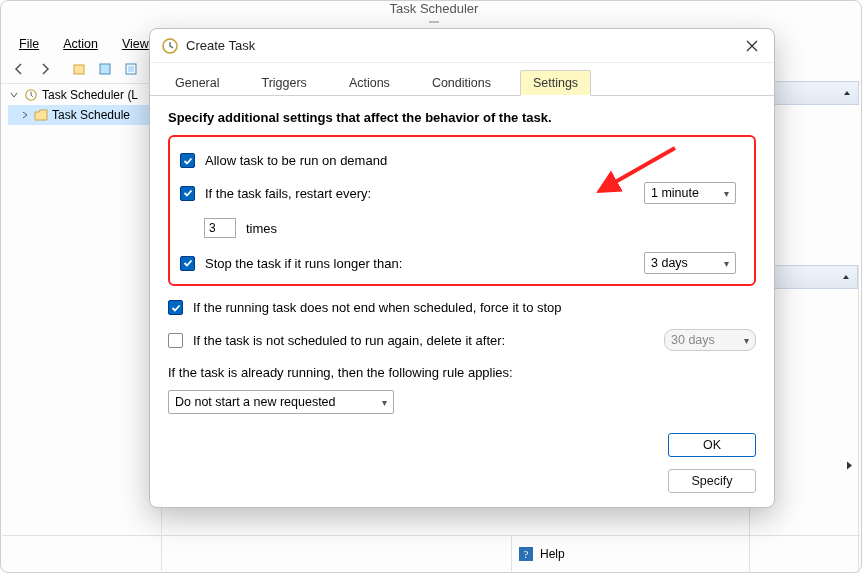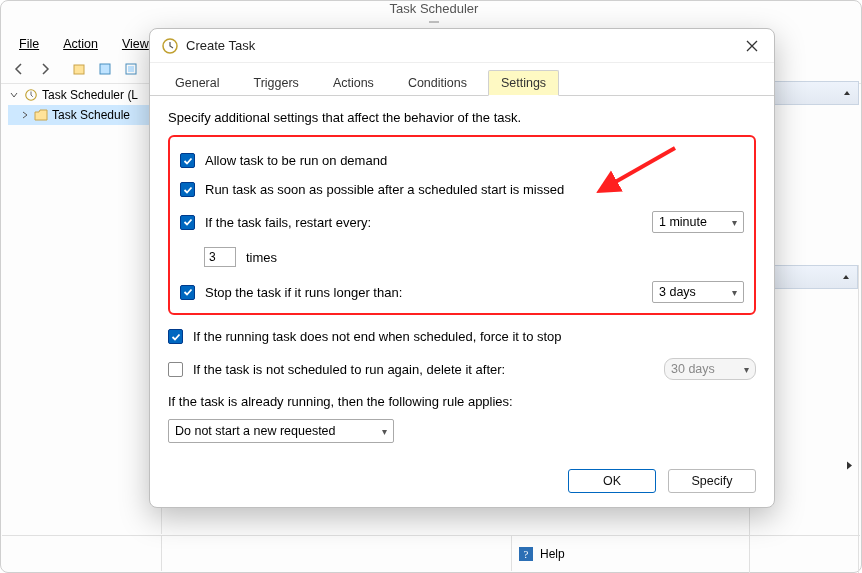--- a/index.html
+++ b/index.html
@@ -154,46 +154,46 @@
   .dialog-titlebar .title { flex:1; font-size:13px; color:#222; }
   .close-x {
     width: 28px; height:24px;
     display:flex; align-items:center; justify-content:center;
     color:#333;
   }
   .tabs {
     display:flex;
     padding: 6px 12px 0 12px;
     border-bottom: 1px solid #d0d0d0;
-    gap: 8px;
+    gap: 16px;
   }
   .tab {
     padding: 5px 12px;
     font-size: 12.5px;
     color:#333;
     border: 1px solid transparent;
     border-bottom:none;
     position:relative;
     top:1px;
   }
   .tab.active {
     border-color:#d0d0d0;
     border-bottom: 1px solid #fff;
     background:#fef9c3;
     border-radius: 2px 2px 0 0;
   }
   .dialog-body {
     padding: 10px 18px;
     font-size: 13px;
   }
-  .description { margin: 4px 0 10px 0; }
+  .description { margin: 4px 0 10px 0; font-weight: bold; }
   .highlight-box {
     border: 2px solid #ff2020;
     border-radius: 6px;
-    padding: 10px 10px 6px 10px;
+    padding: 10px 18px 6px 10px;
     position: relative;
   }
   .row {
     display:flex;
     align-items:center;
     margin: 6px 0 14px 0;
     gap: 10px;
   }
   .checkbox {
     width: 15px; height: 15px;
@@ -216,21 +216,21 @@
     width: 32px; height:20px;
     border:1px solid #aaa;
     text-align:left;
     padding-left:4px;
     font-size:12px;
   }
   .indented { margin-left: 24px; }
   .footer {
     position:absolute;
     bottom: 14px; right: 18px;
-    display:flex; gap: 12px;
+    display:flex; gap: 12px; flex-direction: column;
   }
   .btn {
     width: 88px; height: 24px;
     border: 1px solid #0067c0;
     background:#fff;
     border-radius: 3px;
     font-size:12.5px;
     color:#111;
     display:flex; align-items:center; justify-content:center;
   }
@@ -404,28 +404,20 @@
 
       <div class="row">
         <span class="checkbox">
           <svg class="checkmark" viewBox="0 0 10 10">
               <path d="M1.5 5 L4 7.5 L8.5 2.5" stroke="#fff" stroke-width="1.8" fill="none"></path>
             </svg>
         </span>
         <span class="label">Allow task to be run on demand</span>
       </div>
 
-      <div class="row">
-        <span class="checkbox">
-          <svg class="checkmark" viewBox="0 0 10 10">
-              <path d="M1.5 5 L4 7.5 L8.5 2.5" stroke="#fff" stroke-width="1.8" fill="none"></path>
-            </svg>
-        </span>
-        <span class="label">Run task as soon as possible after a scheduled start is missed</span>
-      </div>
 
       <div class="row">
         <span class="checkbox">
           <svg class="checkmark" viewBox="0 0 10 10">
               <path d="M1.5 5 L4 7.5 L8.5 2.5" stroke="#fff" stroke-width="1.8" fill="none"></path>
             </svg>
         </span>
         <span class="label">If the task fails, restart every:</span>
         <div class="combo small">
           <span>1 minute</span>

